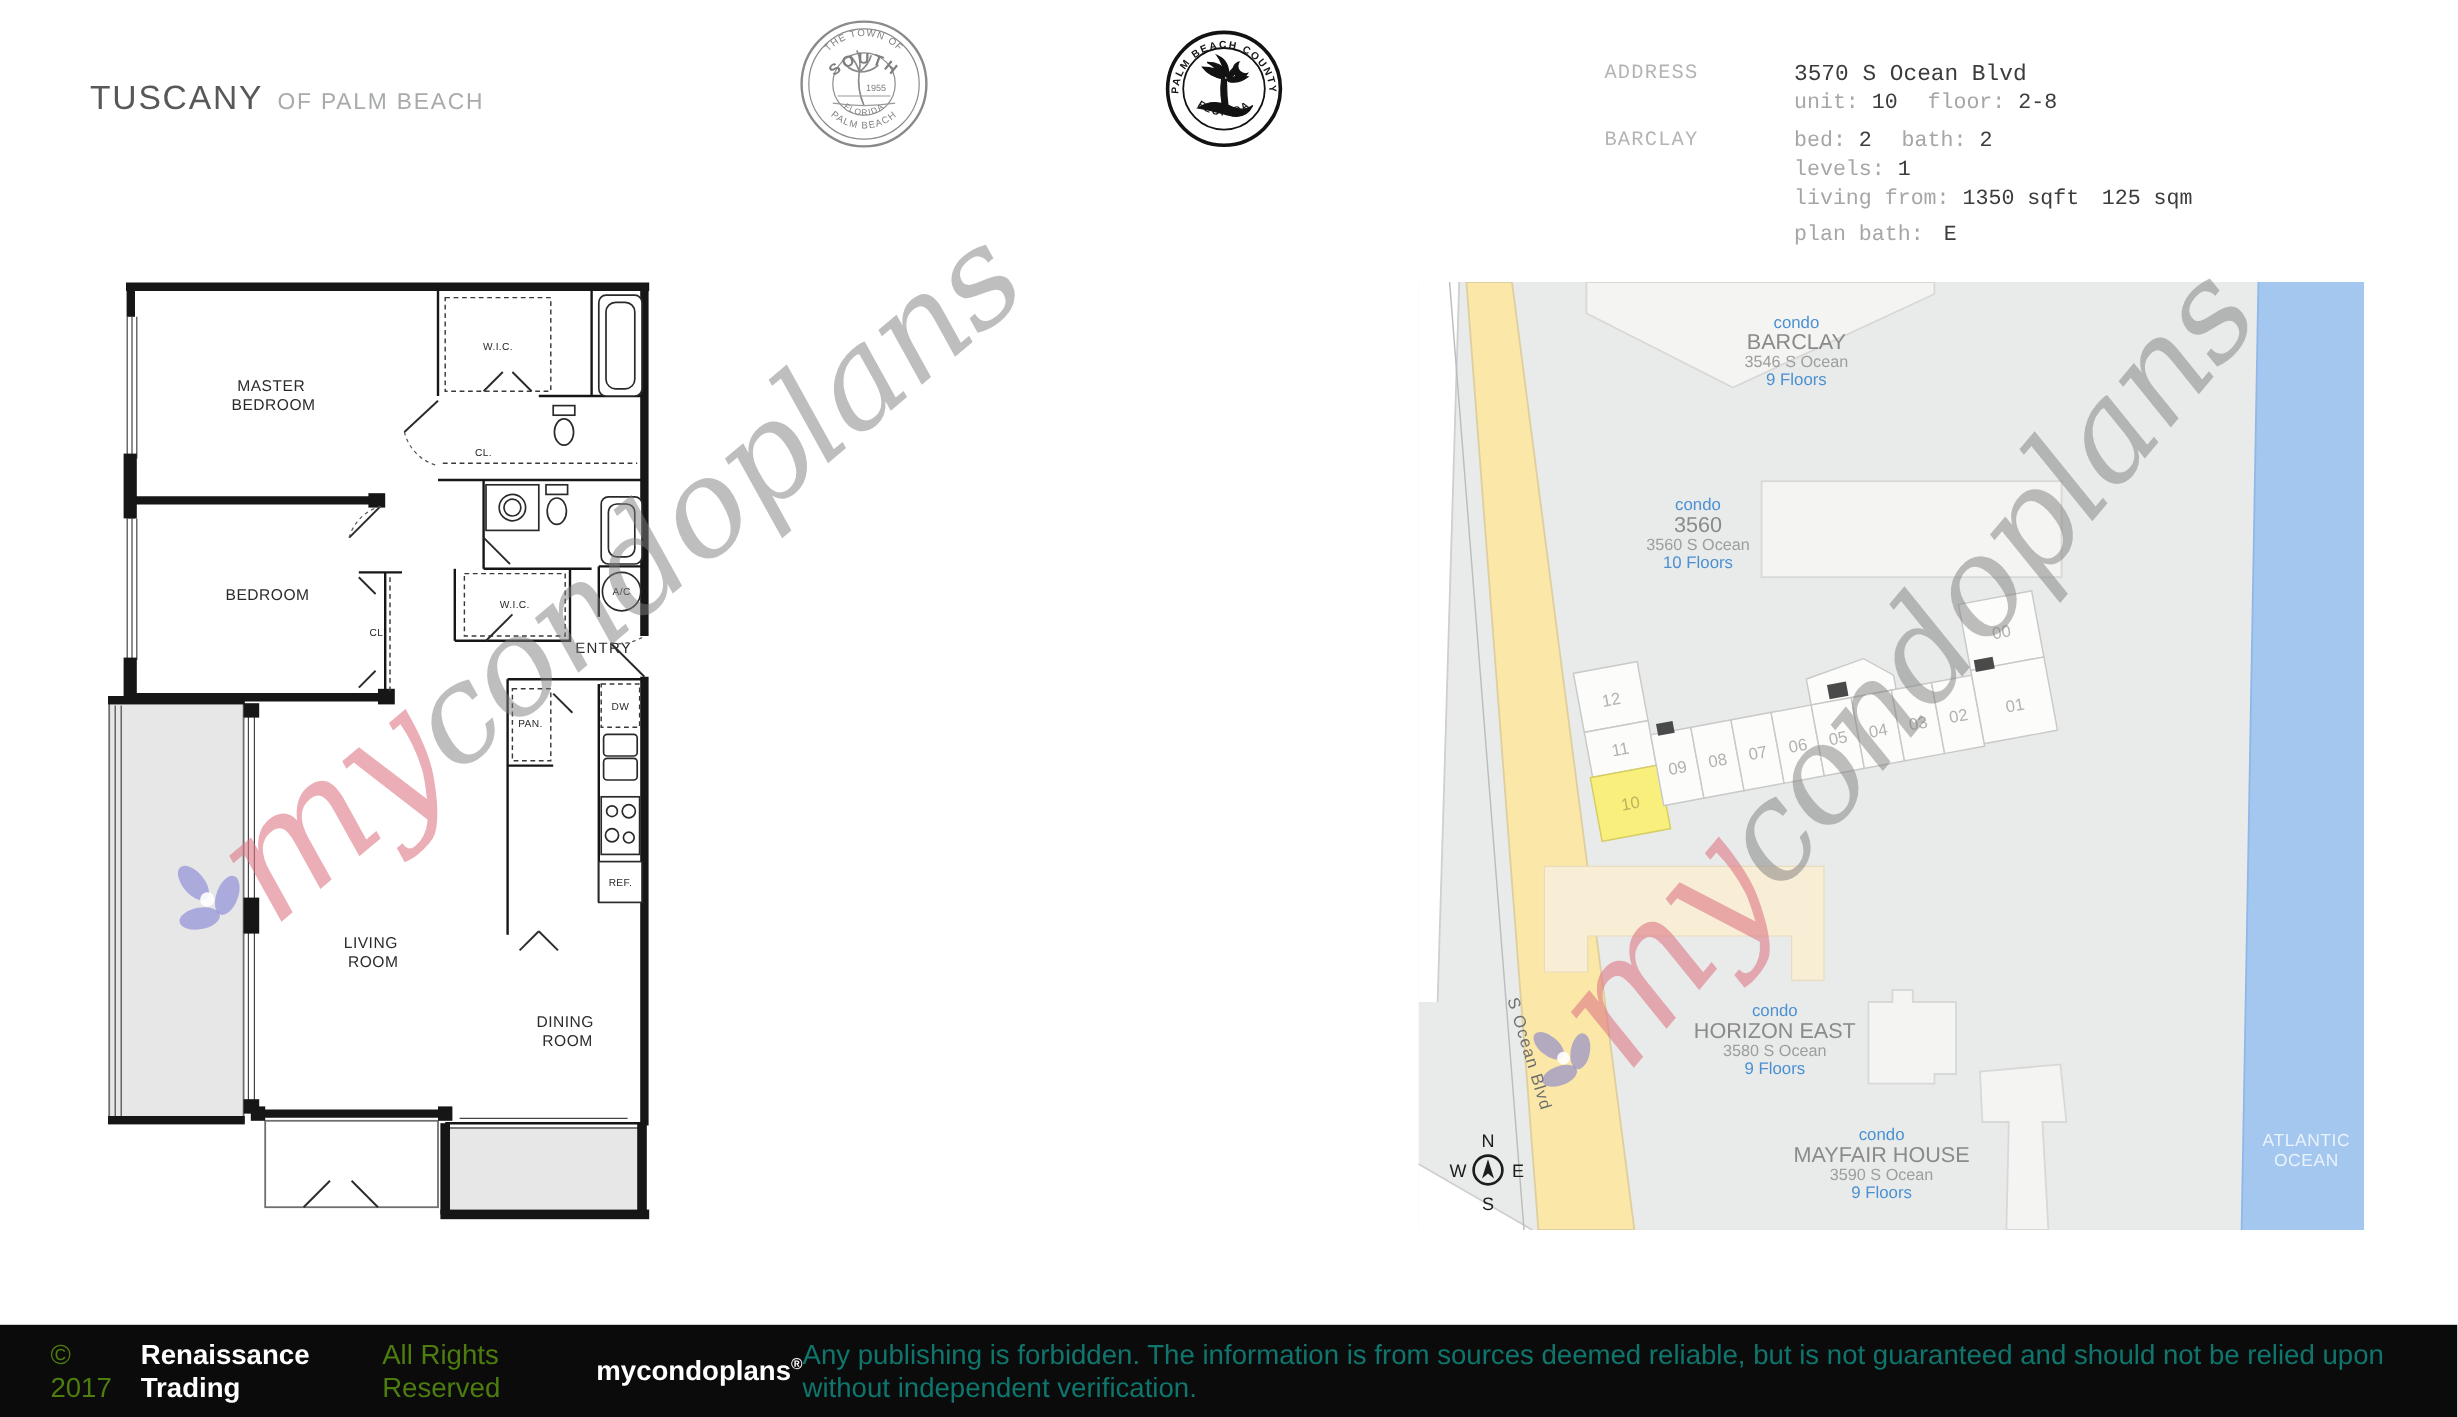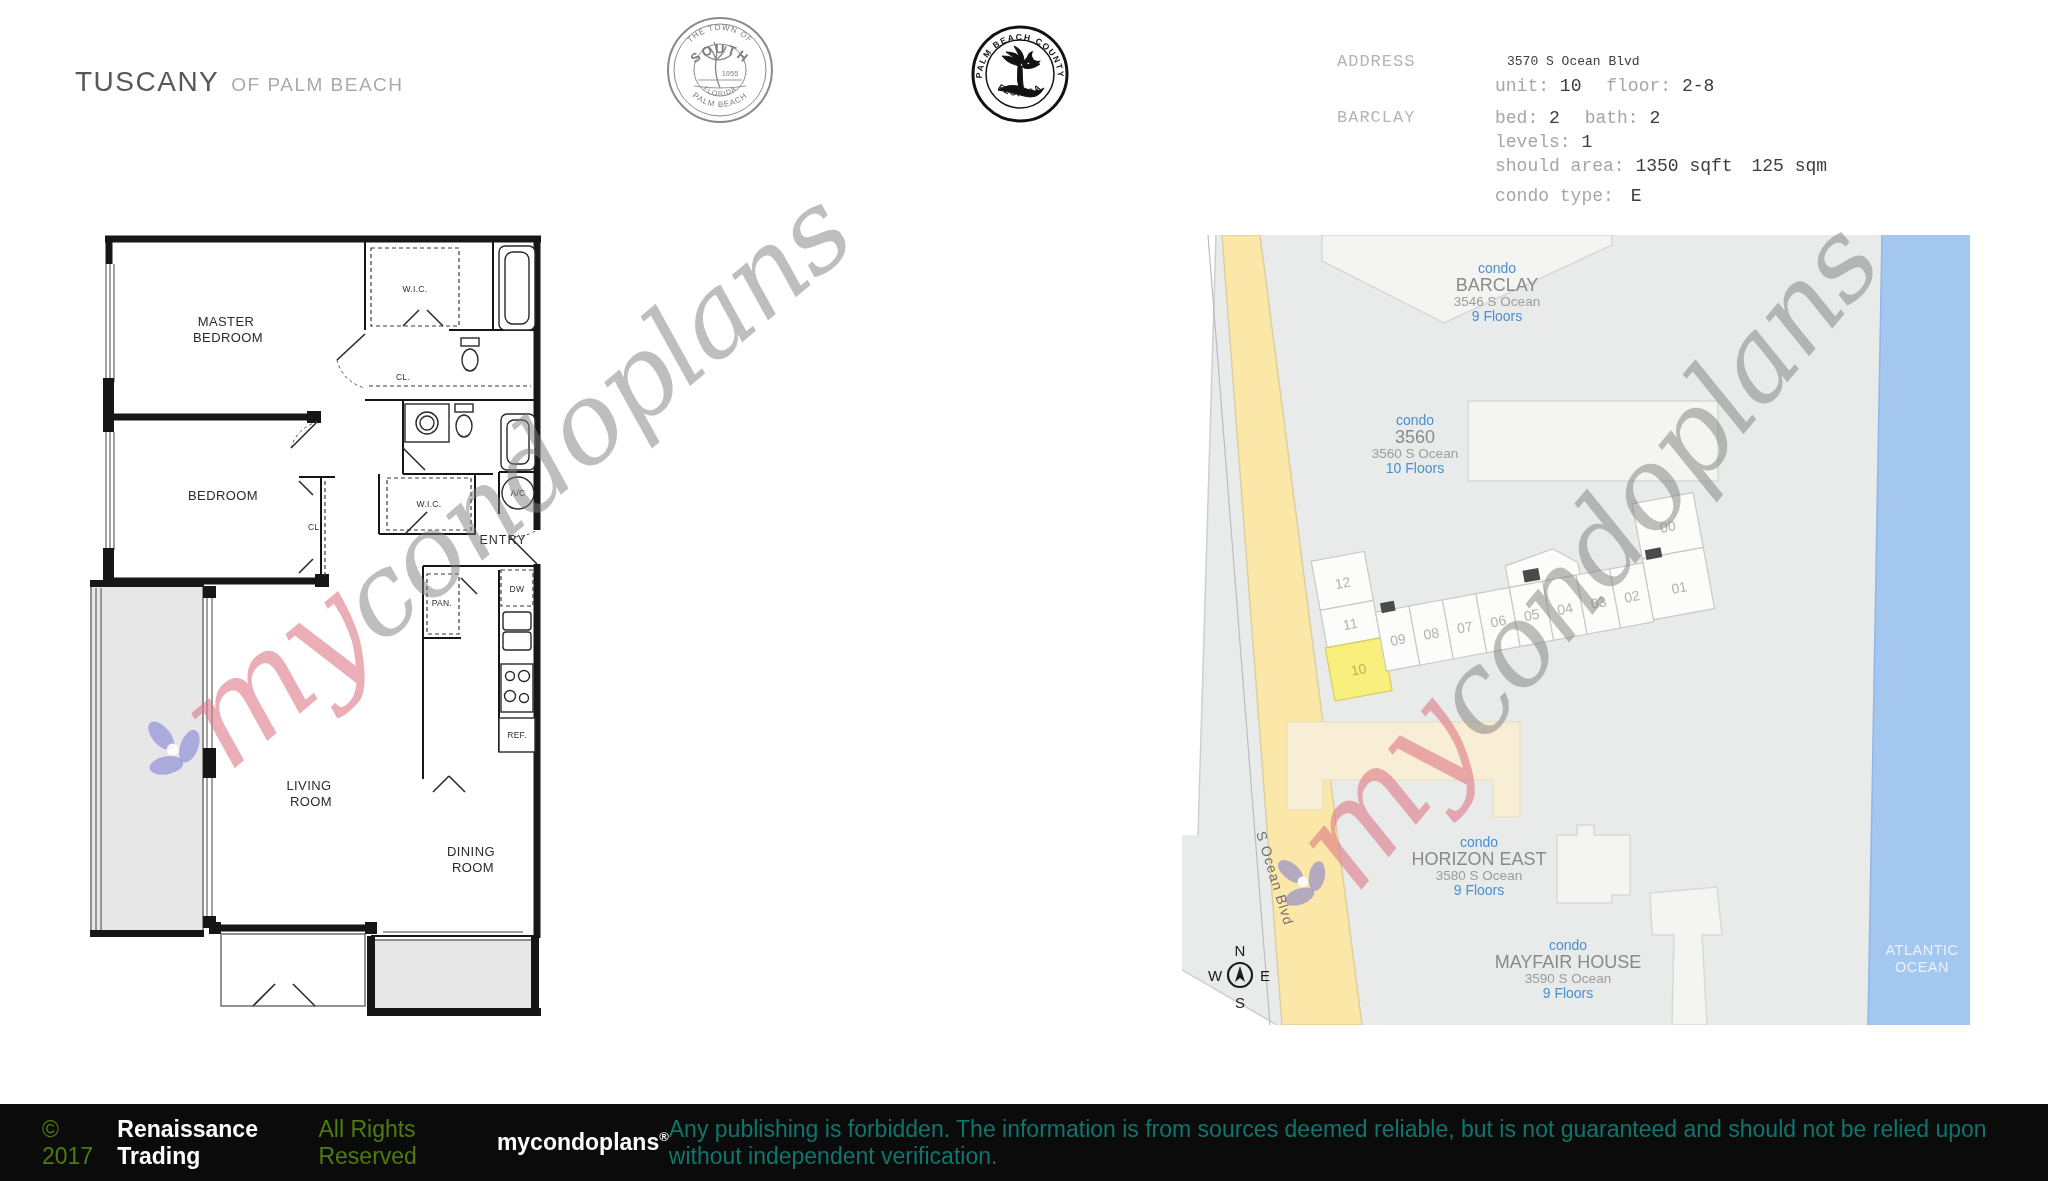--- a/index.html
+++ b/index.html
@@ -119,21 +119,21 @@
       <circle cx="64" cy="34" r="7" fill="#121212" stroke="none"></circle>
       <circle cx="68" cy="31" r="6" fill="#ffffff" stroke="none"></circle>
     </g>
     <text class="sealtxt-b" style="font-size:8.5px;"><textPath href="#cp1" startOffset="50%" text-anchor="middle">PALM BEACH COUNTY</textPath></text>
     <text class="sealtxt-b" style="font-size:8.5px;"><textPath href="#cp2" startOffset="50%" text-anchor="middle">FLORIDA</textPath></text>
   </svg>
 
   <div class="info">
     <div class="info-row">
       <span class="info-label">ADDRESS</span>
-      <span class="val" style="font-size:13px;margin-left:12px;">3570 S Ocean Blvd</span>
+      <span class="val" style="font-size:19px;">3570 S Ocean Blvd</span>
     </div>
     <div class="info-row">
       <span class="info-label"></span>
       <span>
         <span class="lab">unit:</span>
         <span class="val">10</span><span class="sp"></span>
         <span class="lab">floor:</span>
         <span class="val">2-8</span>
       </span>
     </div>
@@ -149,29 +149,29 @@
     <div class="info-row">
       <span class="info-label"></span>
       <span>
         <span class="lab">levels:</span>
         <span class="val">1</span>
       </span>
     </div>
     <div class="info-row">
       <span class="info-label"></span>
       <span>
-        <span class="lab">should area:</span>
+        <span class="lab">living from:</span>
         <span class="val">1350 sqft</span><span class="sp" style="width:8px;"></span>
         <span class="val">125 sqm</span>
       </span>
     </div>
     <div class="info-row mt6">
       <span class="info-label"></span>
       <span>
-        <span class="lab">condo type:</span><span class="sp" style="width:6px;"></span>
+        <span class="lab">plan bath:</span><span class="sp" style="width:6px;"></span>
         <span class="val">E</span>
       </span>
     </div>
   </div>
 
   <svg class="plan-svg" width="458" height="792" viewBox="-14 0 458 792">
 
     <g>
       <rect x="-12" y="352" width="112" height="348" class="balc"></rect>
       <line x1="-7" y1="354" x2="-7" y2="698" class="win"></line>

